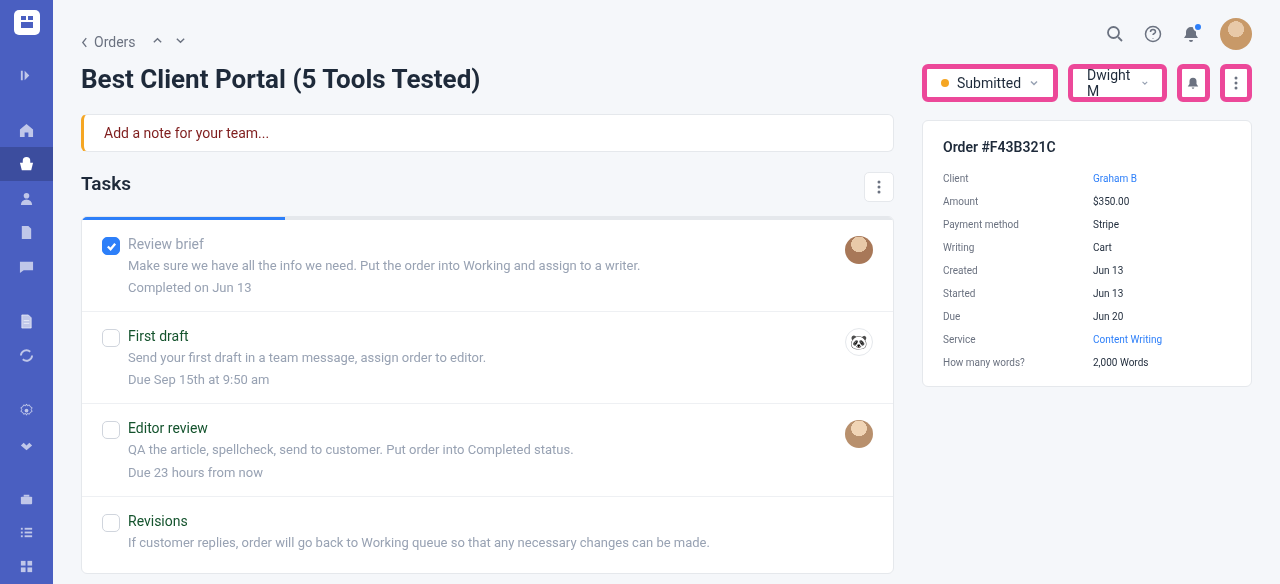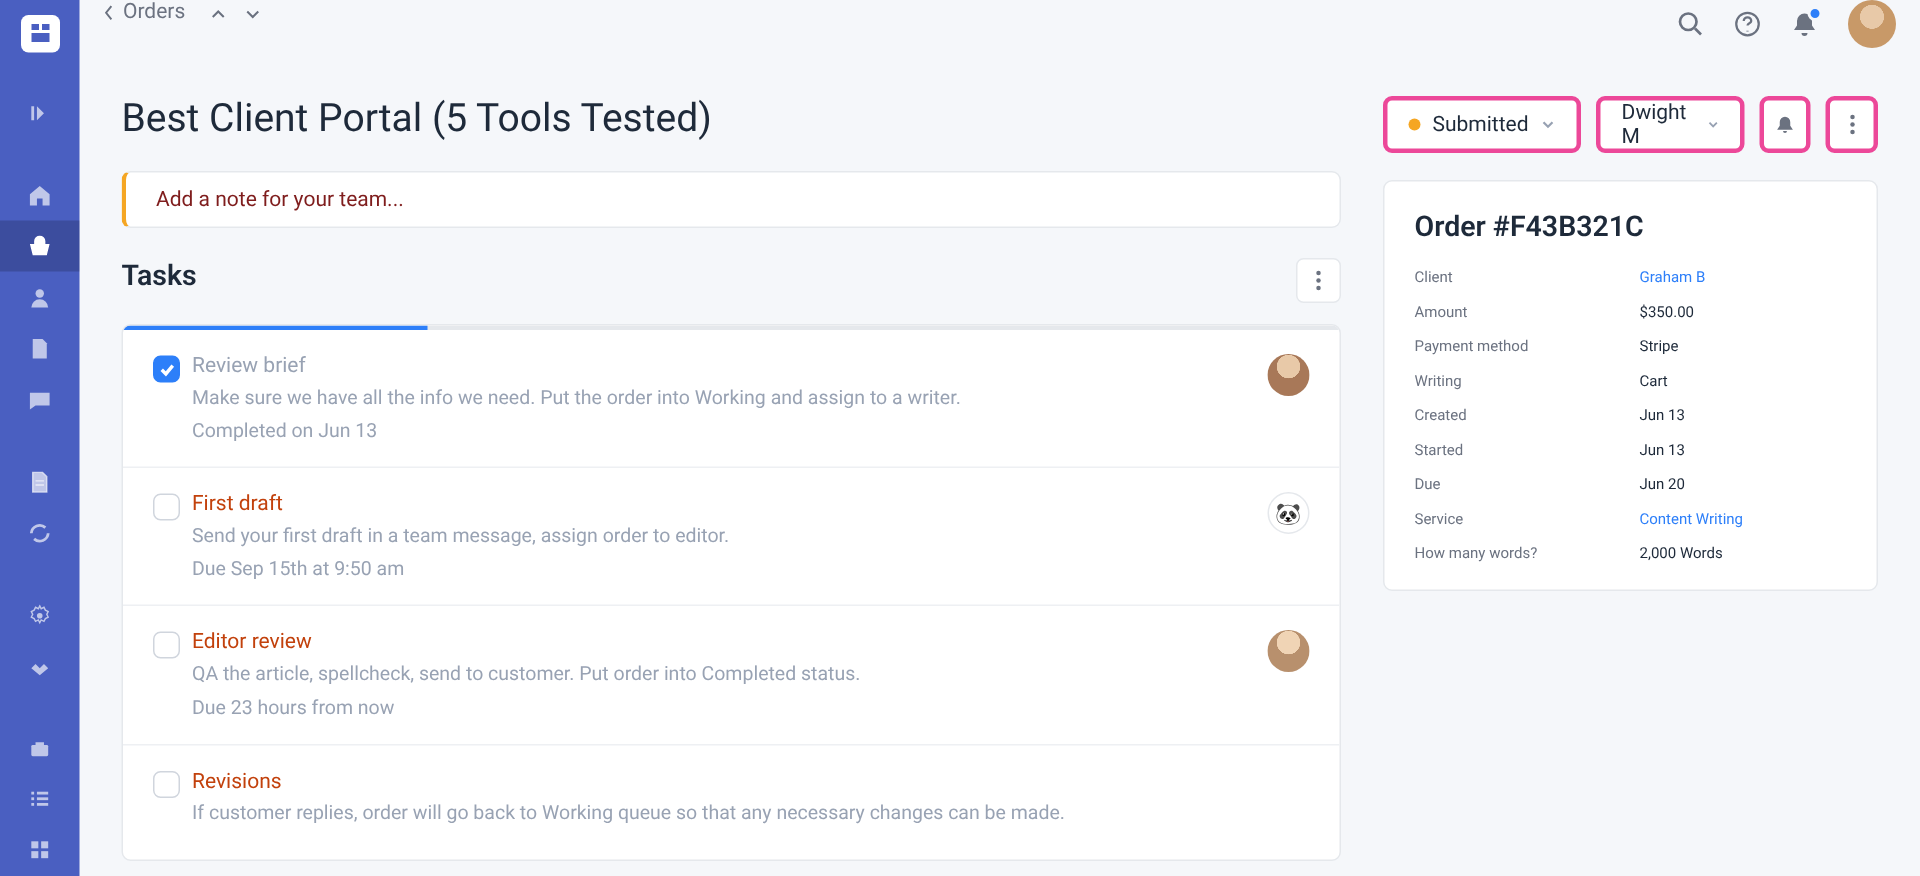--- a/index.html
+++ b/index.html
@@ -6,64 +6,64 @@
 body{font-family:-apple-system,BlinkMacSystemFont,"Segoe UI",Roboto,sans-serif;background:#f5f7fa;color:#1e2a3a;width:1280px;height:584px;overflow:hidden}
 .app{display:flex;height:100%}
 .sidebar{width:53px;background:#4a5fc1;display:flex;flex-direction:column;padding-top:10px}
 .logo{width:26px;height:26px;background:#fff;border-radius:5px;margin:0 auto 24px;display:flex;align-items:center;justify-content:center}
 .logo svg{width:16px;height:16px}
 .nav-item{height:36px;display:flex;align-items:center;justify-content:center;cursor:pointer;color:rgba(255,255,255,.65)}
 .nav-item.active{background:rgba(0,0,0,.18);color:#fff}
 .nav-item svg{width:15px;height:15px}
 .nav-sep{height:22px}
 .main{flex:1;display:flex;flex-direction:column;overflow:hidden}
-.topbar{height:50px;display:flex;align-items:flex-start;padding:0 16px}
+.topbar{height:50px;display:flex;align-items:flex-end;padding:0 28px}
 .breadcrumb{display:flex;align-items:center;color:#6b7280;font-size:14px;cursor:pointer;gap:6px}
 .breadcrumb svg{width:7px;height:11px}
 .nav-arrows{margin-left:16px;display:flex;gap:12px}
 .nav-arrows span{color:#6b7280;cursor:pointer}
 .nav-arrows svg{width:11px;height:11px}
 .topbar-right{margin-left:auto;display:flex;align-items:center;gap:20px}
 .topbar-icon{width:18px;height:18px;color:#6b7280;cursor:pointer;display:flex;align-items:center;justify-content:center}
 .bell{position:relative}
 .bell-badge{position:absolute;top:-3px;right:-3px;width:10px;height:10px;background:#2d7ff9;border-radius:50%;border:2px solid #f5f7fa}
 .avatar-top{width:32px;height:32px;border-radius:50%;background:#d4a574;background-image:radial-gradient(circle at 50% 35%,#e8c9a8 30%,#c89968 31%);cursor:pointer}
 .content{flex:1;display:flex;padding:0 28px 28px;gap:28px;overflow:hidden}
 .left-col{flex:1;min-width:0}
-.page-title{font-size:26px;font-weight:400;color:#1e2a3a;margin-bottom:20px;margin-top:14px}
+.page-title{font-size:26px;font-weight:700;color:#1e2a3a;margin-bottom:20px;margin-top:14px}
 .note-box{background:#fff;border:1px solid #e5e8ec;border-left:3px solid #f5a623;border-radius:6px;padding:10px 20px;color:#7f1d1d;font-size:14px;margin-bottom:20px;cursor:text}
 .tasks-header{display:flex;align-items:flex-start;justify-content:space-between;margin-bottom:14px}
 .tasks-title{font-size:19px;font-weight:600;color:#1e2a3a}
 .kebab{width:30px;height:30px;border:1px solid #e5e8ec;background:#fff;border-radius:5px;display:flex;align-items:center;justify-content:center;cursor:pointer;color:#6b7280}
 .tasks-panel{background:#fff;border:1px solid #e5e8ec;border-radius:6px;overflow:hidden}
 .progress{height:3px;background:#e5e8ec;display:flex}
 .progress > div{background:#2d7ff9}
 .task{padding:16px 20px;border-bottom:1px solid #eef0f3;display:flex;gap:8px}
 .task:last-child{border-bottom:none}
 .check{width:18px;height:18px;border:1.5px solid #d0d5dd;border-radius:5px;flex-shrink:0;margin-top:1px;cursor:pointer;display:flex;align-items:center;justify-content:center}
 .check.done{background:#2d7ff9;border-color:#2d7ff9}
 .check.done svg{width:11px;height:11px;color:#fff}
 .task-body{flex:1;min-width:0}
-.task-title{font-size:14px;color:#c2410c;margin-bottom:5px}
+.task-title{font-size:14px;color:#14532d;margin-bottom:5px}
 .task.completed .task-title{color:#98a2b3}
 .task-desc{font-size:13px;color:#98a2b3;margin-bottom:5px;line-height:1.4}
 .task-meta{font-size:13px;color:#98a2b3}
 .task-avatar{width:28px;height:28px;border-radius:50%;flex-shrink:0}
 .av1{background:#b8927a;background-image:radial-gradient(circle at 50% 30%,#e8c9a8 32%,#a87858 33%)}
 .av2{background:#fff;border:1px solid #e5e8ec;display:flex;align-items:center;justify-content:center;color:#555;font-size:14px}
 .av3{background:#c9a582;background-image:radial-gradient(circle at 50% 30%,#f0d4b5 32%,#b8906d 33%)}
 .right-col{width:330px;display:flex;flex-direction:column;gap:18px;margin-top:14px}
 .control-row{display:flex;gap:10px}
-.pill{background:#fff;border:3px solid #ec4899;border-radius:6px;height:38px;display:flex;align-items:center;padding:0 14px;font-size:14px;color:#1e2a3a;cursor:pointer;gap:8px}
+.pill{background:#fff;border:5px solid #ec4899;border-radius:6px;height:38px;display:flex;align-items:center;padding:0 14px;font-size:14px;color:#1e2a3a;cursor:pointer;gap:8px}
 .status-dot{width:8px;height:8px;border-radius:50%;background:#f5a623}
 .pill svg{width:10px;height:10px;color:#98a2b3}
 .pill-icon{width:40px;justify-content:center;padding:0}
 .pill-icon svg{width:14px;height:14px;color:#6b7280}
 .info-card{background:#fff;border:1px solid #e5e8ec;border-radius:6px;padding:18px 20px}
-.info-header{font-size:19px;font-weight:600;color:#1e2a3a;margin-bottom:18px}
+.info-header{font-size:14px;font-weight:600;color:#1e2a3a;margin-bottom:18px}
 .info-row{display:flex;font-size:10px;margin-bottom:12px}
 .info-row:last-child{margin-bottom:0}
 .info-label{width:150px;color:#6b7280}
 .info-value{color:#1e2a3a}
 .info-value.link{color:#2d7ff9;cursor:pointer}
 </style>
 </head>
 <body>
 
 <div class="app">

